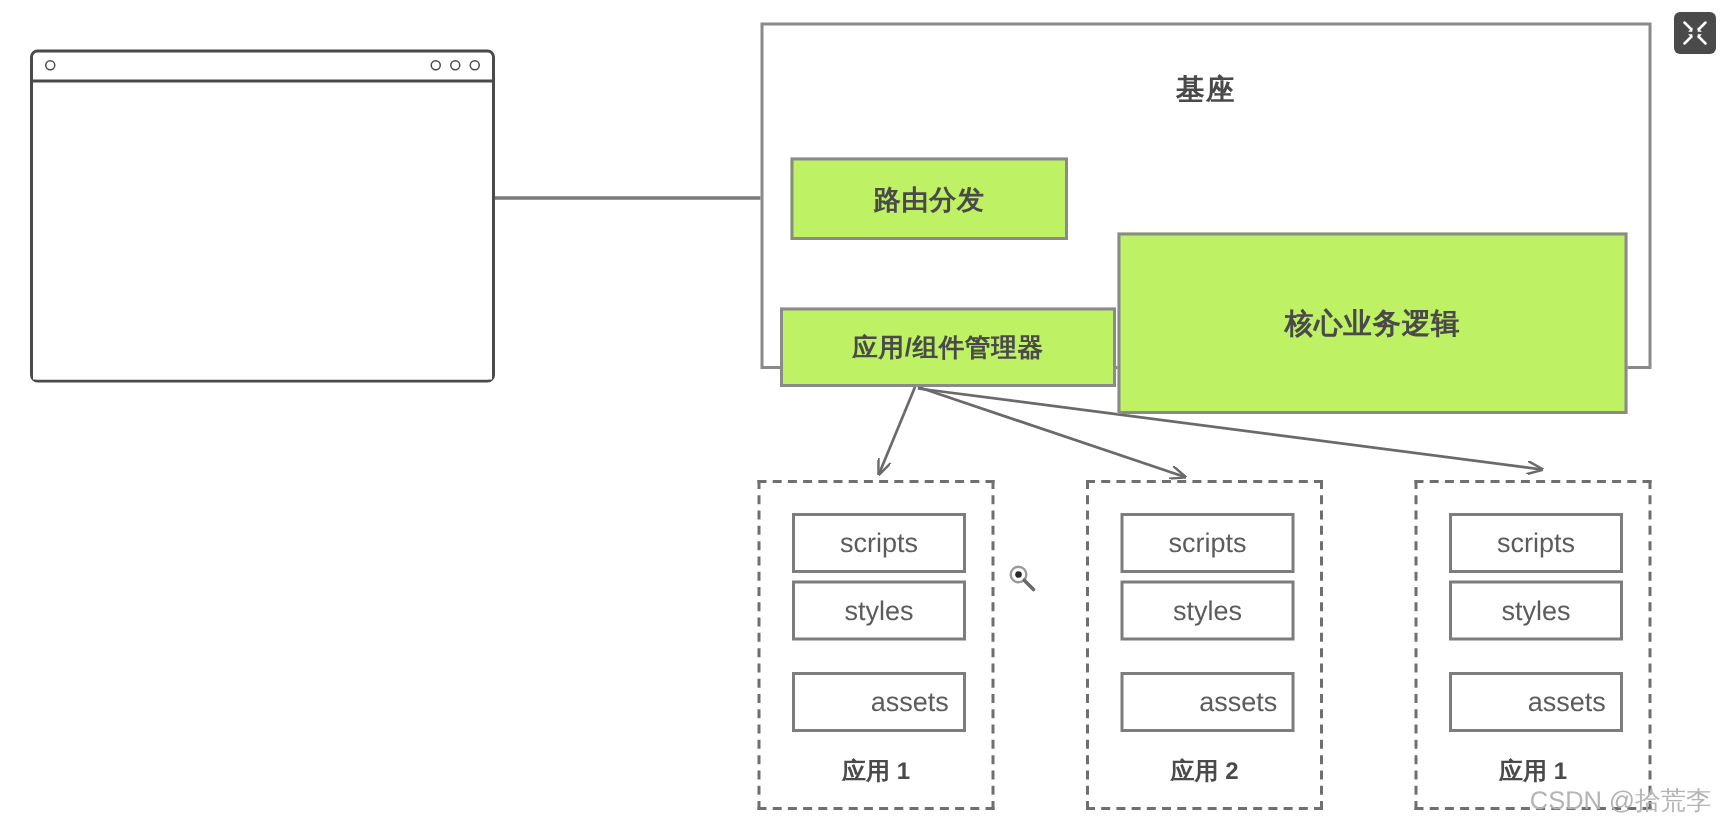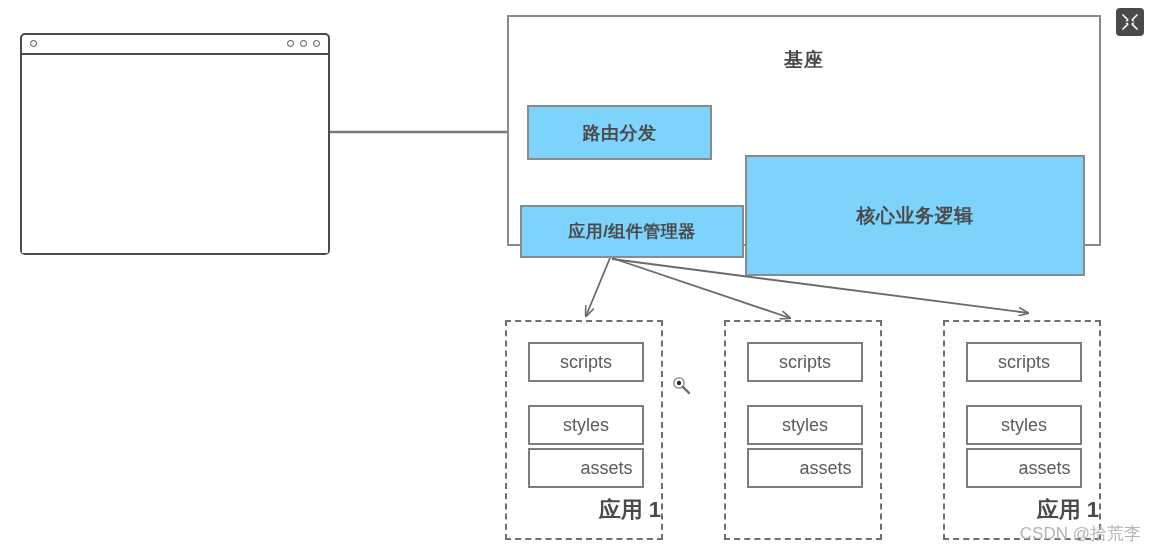--- a/index.html
+++ b/index.html
@@ -83,21 +83,21 @@
     text-align: center;
     font-size: 19px;
     font-weight: bold;
     color: #4a4a4a;
     letter-spacing: 1px;
   }
 
   .inner-box {
     position: absolute;
     border: 2px solid #8a8a8a;
-    background: #7dd3fc;
+    background: #bef264;
     box-sizing: border-box;
     display: flex;
     align-items: center;
     justify-content: center;
     font-size: 18px;
     font-weight: bold;
     color: #4a4a4a;
     letter-spacing: 0.5px;
   }
   .router-box {
@@ -143,30 +143,30 @@
     border: 2px solid #7d7d7d;
     background: #ffffff;
     box-sizing: border-box;
     display: flex;
     align-items: center;
     justify-content: center;
     font-size: 18px;
     color: #5c5c5c;
   }
   .asset-box.s0 { top: 20px; }
-  .asset-box.s1 { top: 83px; }
+  .asset-box.s1 { top: 65px; }
   .asset-box.s2 { top: 126px; padding-left: 41px; }
 
   .app-label {
     position: absolute;
     left: 0;
     right: 0;
     bottom: 13px;
-    text-align: right;
-    font-size: 22px;
+    text-align: center;
+    font-size: 16px;
     font-weight: bold;
     color: #4a4a4a;
   }
 
   
   .big-watermark {
     position: absolute;
     left: 800px;
     top: 420px;
     font-size: 64px;
@@ -261,20 +261,21 @@
     <div class="asset-box s0">scripts</div>
     <div class="asset-box s1">styles</div>
     <div class="asset-box s2">assets</div>
     <div class="app-label">应用 1</div>
   </div>
 
   <div class="app-group a2">
     <div class="asset-box s0">scripts</div>
     <div class="asset-box s1">styles</div>
     <div class="asset-box s2">assets</div>
+    <div class="app-label">应用 2</div>
   </div>
 
   <div class="app-group a3">
     <div class="asset-box s0">scripts</div>
     <div class="asset-box s1">styles</div>
     <div class="asset-box s2">assets</div>
     <div class="app-label">应用 1</div>
   </div>
 
 

